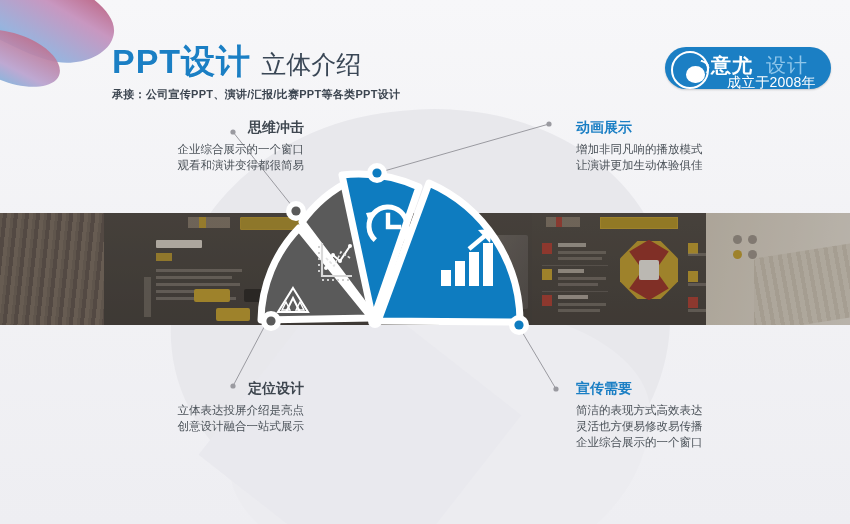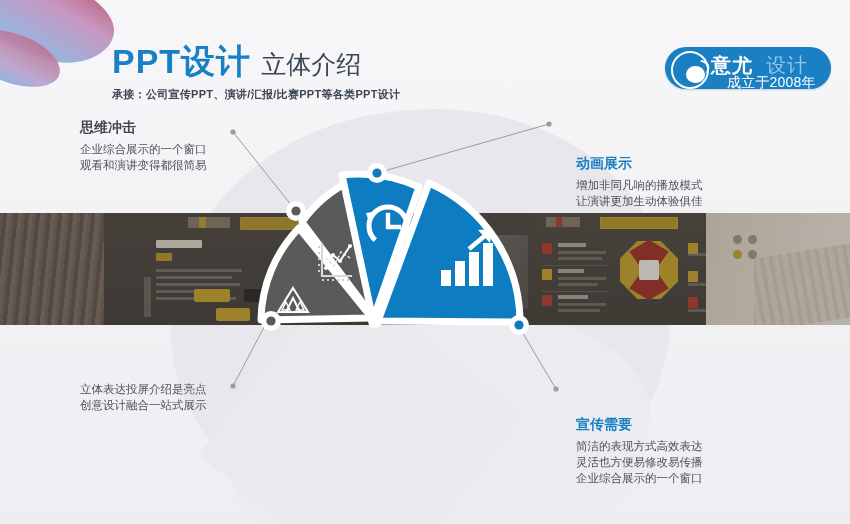--- a/index.html
+++ b/index.html
@@ -110,22 +110,22 @@
   .badge .tail{position:absolute;left:26px;top:8px;width:9px;height:9px;border-top:2px solid #fff;border-right:2px solid #fff;
     border-radius:0 8px 0 0;transform:rotate(18deg);}
   .badge .n1{position:absolute;left:46px;top:5px;font-size:20px;font-weight:bold;color:#ffffff;letter-spacing:1px;}
   .badge .n2{position:absolute;left:101px;top:5px;font-size:20px;color:#8fc6ea;letter-spacing:1px;}
   .badge .n3{position:absolute;left:62px;top:27px;font-size:14px;font-weight:normal;color:#ffffff;letter-spacing:.2px;}
 
   
   .tb{position:absolute;}
   .tb .ttl{font-size:14px;font-weight:bold;line-height:1;margin-bottom:7px;}
   .tb .ln{font-size:11.5px;color:#4a5158;line-height:16px;white-space:nowrap;}
-  .tb.right .ttl{color:#1b7fc4;margin-top:36px;}
-  .tb.left{text-align:left;}
+  .tb.right .ttl{color:#1b7fc4;}
+  .tb.left{text-align:right;}
   .tb.left .ttl{color:#3f4750;}
   .tb.left .ln{color:#4a5158;}
 
   .tb-a{left:80px;top:120px;width:224px;}
   .tb-b{left:576px;top:120px;width:240px;}
   .tb-c{left:80px;top:381px;width:224px;}
   .tb-d{left:576px;top:381px;width:240px;}
 
   svg{display:block;}
   .svg-abs{position:absolute;left:0;top:0;}
@@ -342,20 +342,21 @@
     <div class="ln">观看和演讲变得都很简易</div>
   </div>
 
   <div class="tb tb-b right">
     <div class="ttl">动画展示</div>
     <div class="ln">增加非同凡响的播放模式</div>
     <div class="ln">让演讲更加生动体验俱佳</div>
   </div>
 
   <div class="tb tb-c left">
+    <div class="ttl">定位设计</div>
     <div class="ln">立体表达投屏介绍是亮点</div>
     <div class="ln">创意设计融合一站式展示</div>
   </div>
 
   <div class="tb tb-d right">
     <div class="ttl">宣传需要</div>
     <div class="ln">简洁的表现方式高效表达</div>
     <div class="ln">灵活也方便易修改易传播</div>
     <div class="ln">企业综合展示的一个窗口</div>
   </div>

